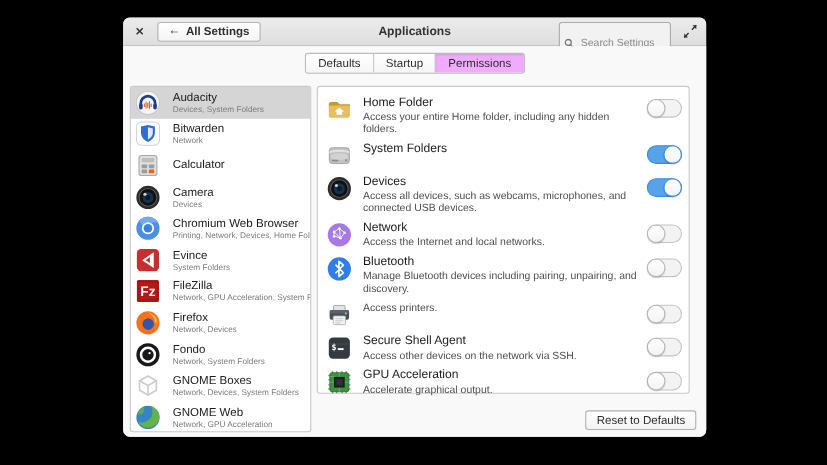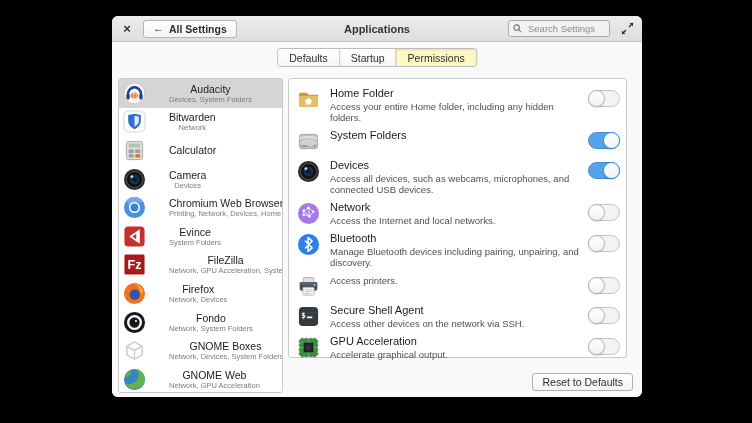--- a/index.html
+++ b/index.html
@@ -31,21 +31,21 @@
     padding:0 9px;font-size:10.5px;color:#2e2e2e;font-weight:600;
   }
   .hdr-btn .arrow{font-size:11px;line-height:1;}
   .win-title{
     position:absolute;left:0;right:0;text-align:center;
     font-size:11px;font-weight:bold;color:#333;pointer-events:none;
   }
   .searchbox{
     position:absolute;right:32px;top:4px;width:92px;height:15px;
     background:#f2f2f2;border:1px solid #ababab;border-radius:3px;
-    display:flex;align-items:center;padding:0 4px;gap:4px;
+    display:flex;align-items:center;padding:11px 4px;gap:4px;
   }
   .searchbox svg{flex:0 0 auto;}
   .searchbox input{
     border:none;background:transparent;outline:none;width:100%;
     font-size:9.5px;color:#444;font-family:inherit;
   }
   .searchbox input::placeholder{color:#8a8a8a;}
   .resize-btn{position:absolute;right:8px;top:6px;width:13px;height:13px;background:none;border:none;padding:0;}
   
   .content{flex:1;position:relative;border-radius:0 0 6px 6px;background:#f9f9f9;padding-left:11px;}
@@ -53,31 +53,30 @@
   .tabbar{
     position:absolute;top:6px;left:50%;transform:translateX(-50%);
     display:flex;border:1px solid #bcbcbc;border-radius:3px;overflow:hidden;
     background:#fff;height:17px;
   }
   .tab{
     padding:0 11px;font-size:10.5px;color:#2e2e2e;display:flex;align-items:center;
     border-left:1px solid #c6c6c6;background:linear-gradient(#ffffff,#f6f6f6);
   }
   .tab:first-child{border-left:none;}
-  .tab.selected{background:#fef9c3;box-shadow:inset 0 1px 2px rgba(0,0,0,.12);}
+  .tab.selected{background:#f0abfc;box-shadow:inset 0 1px 2px rgba(0,0,0,.12);}
   
   .sidebar{
     position:absolute;left:6px;top:36px;width:165px;height:315px;
     background:#fff;border:1px solid #c9c9c9;border-radius:3px;overflow:hidden;
     display:flex;flex-direction:column;box-sizing:border-box;
   }
   .app-row{
-    flex:0 0 28.6px;display:flex;align-items:center;gap:23px;padding:0 0 0 4px;
+    flex:0 0 28.6px;display:flex;align-items:center;gap:11px;padding:0 0 0 4px;
     box-sizing:border-box;
-    text-align:center;
   }
   .app-row.selected{background:#d5d5d5;}
   .app-icon{width:23px;height:23px;flex:0 0 23px;}
   .app-icon svg{width:23px;height:23px;display:block;}
   .app-text{min-width:0;display:flex;flex-direction:column;justify-content:center;}
   .app-name{font-size:10.5px;color:#1c1c1c;line-height:12px;white-space:nowrap;}
   .app-perms{font-size:7.5px;color:#7c7c7c;line-height:9px;white-space:nowrap;overflow:hidden;max-width:128px;}
   .app-perms:empty{display:none;}
   
   .perm-panel{

